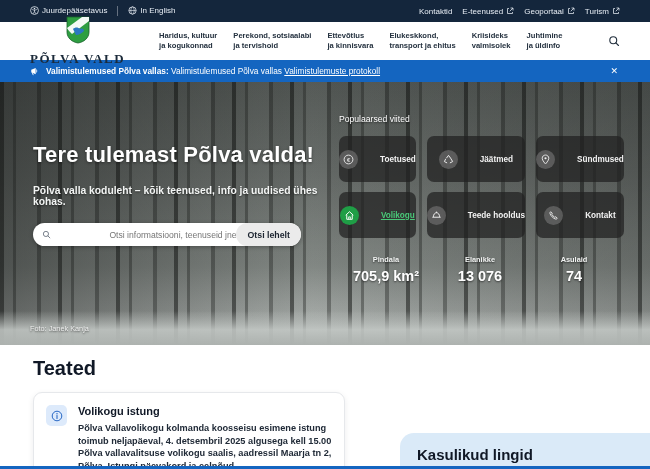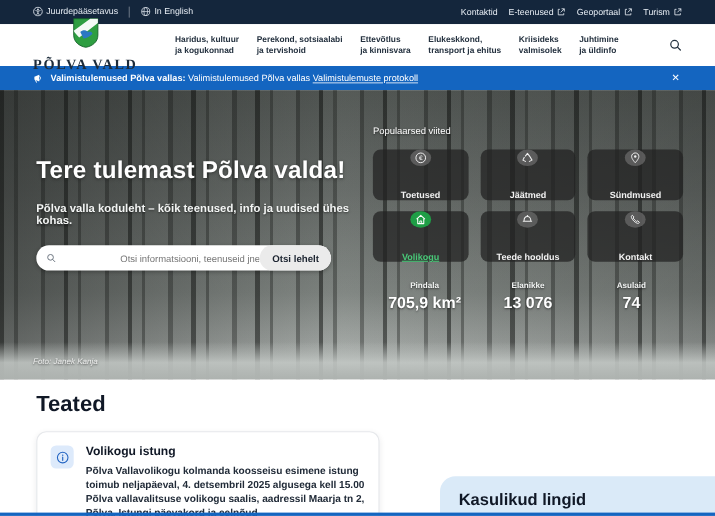--- a/index.html
+++ b/index.html
@@ -76,30 +76,30 @@
   .searchbar input {
     border: 0; outline: 0; flex: 1; font-size: 8.6px; color: #333; min-width: 0;
     font-family: "Liberation Sans", sans-serif; background: transparent; text-align: right;
   }
   .searchbar button {
     border: 0; height: 100%; padding: 0 11px; background: #ebebeb; color: #1c2430;
     font-size: 8.8px; font-weight: 700; cursor: pointer; border-radius: 12px;
     font-family: "Liberation Sans", sans-serif;
   }
   .photo-credit { position: absolute; left: 30px; bottom: 12px; z-index: 2;
-    color: rgba(255,255,255,0.85); font-size: 7.3px; text-shadow: 0 1px 2px rgba(0,0,0,0.6); font-style: italic; }
+    color: rgba(255,255,255,0.85); font-size: 7.3px; text-shadow: 0 1px 2px rgba(0,0,0,0.6); }
 
   .hero-right { position: absolute; top: 0; right: 29px; width: 282px; z-index: 2; }
   .popular-title { text-align: left; color: #ffffff; font-size: 8.6px; font-weight: 400;
     margin-top: 32px; text-shadow: 0 1px 2px rgba(0,0,0,0.6); }
   .tiles { margin-top: 12px; display: grid; grid-template-columns: repeat(3, 1fr);
     gap: 10px 11px; }
   .tile {
     background: rgba(34,34,34,0.74); border-radius: 7px; height: 46px; cursor: pointer;
-    display: flex; flex-direction: column; align-items: center; justify-content: center; gap: 22px;
+    display: flex; flex-direction: row; align-items: center; justify-content: center; gap: 22px;
   }
   .tile-circle {
     width: 19px; height: 19px; border-radius: 50%; background: rgba(105,105,105,0.75);
     display: flex; align-items: center; justify-content: center; color: #f0f0f0;
   }
   .tile-label { color: #f2f2f2; font-size: 8.2px; font-weight: 600; white-space: nowrap; }
   .tile.highlight .tile-circle { background: #1f9e46; }
   .tile.highlight .tile-label { color: #49c878; text-decoration: underline; }
 
   .stats { margin-top: 17px; display: grid; grid-template-columns: repeat(3, 1fr); text-align: center; }

